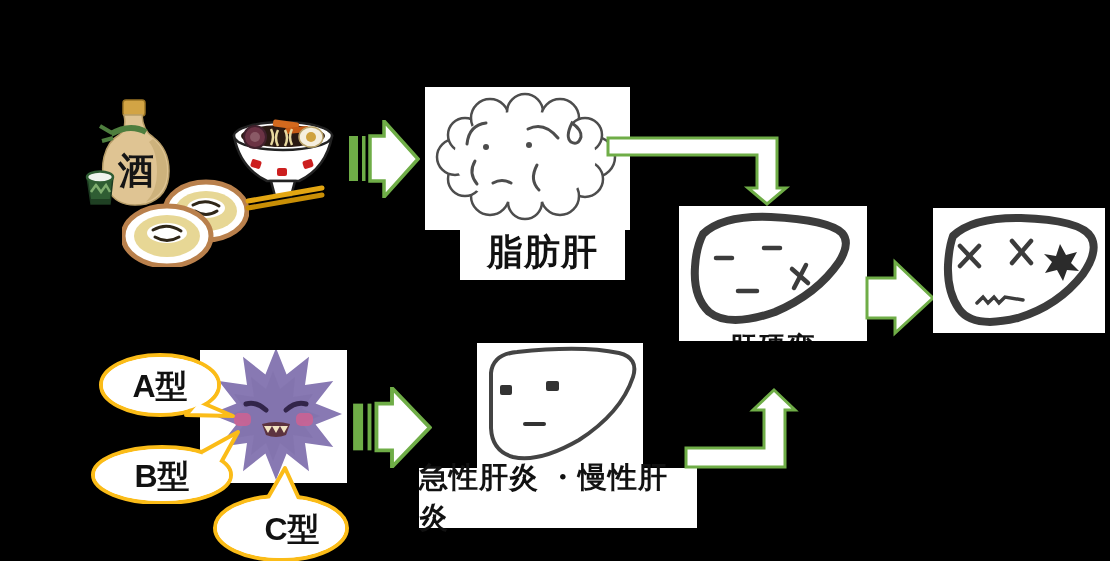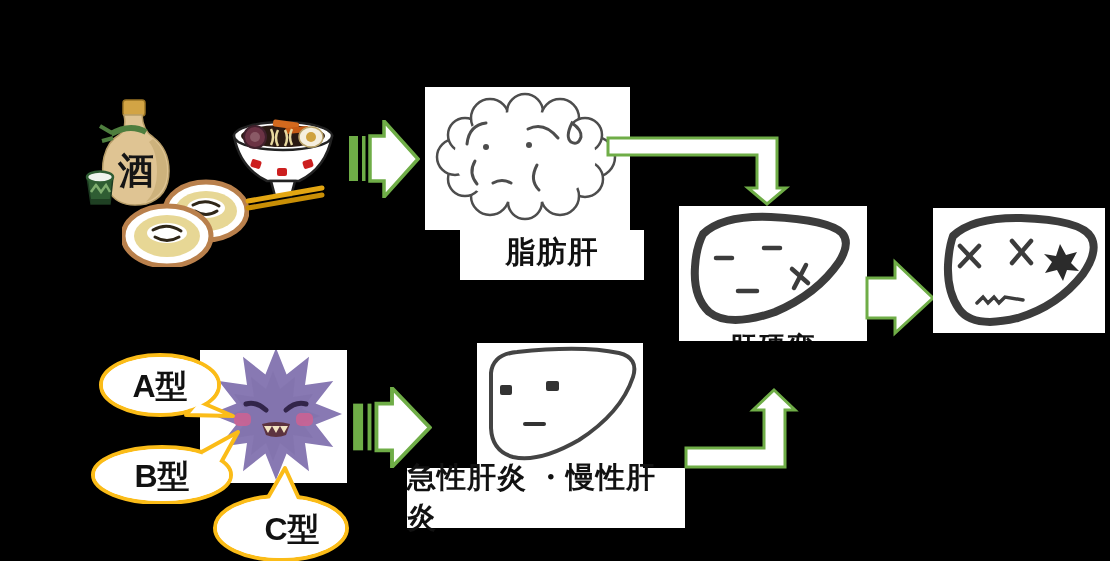--- a/index.html
+++ b/index.html
@@ -106,21 +106,21 @@
         <path d="M103,42 Q119,34 133,51"></path>
         <path d="M50,74 Q43,86 52,97"></path>
         <path d="M112,78 Q104,93 114,103"></path>
         <path d="M68,96 Q77,91 86,96"></path>
       </g>
       <circle cx="61" cy="60" r="3" fill="#4d4d4d"></circle>
       <circle cx="104" cy="58" r="3" fill="#4d4d4d"></circle>
       <path d="M147,36 Q140,50 146,55 Q153,59 156,50 Q157,43 147,36 Z" fill="#ffffff" stroke="#4d4d4d" stroke-width="3"></path>
     </svg>
   </div>
-  <div class="label-strip" style="left:460px;top:230px;width:184px;height:50px;font-size:30px;padding-bottom:6px;box-sizing:border-box;">
+  <div class="label-strip" style="left:460px;top:230px;width:165px;height:50px;font-size:36px;padding-bottom:6px;box-sizing:border-box;">
     <span>脂肪肝</span>
   </div>
 
   <svg class="abs" style="left:600px;top:130px;" width="200" height="80" viewBox="0 0 200 80">
     <path d="M8,8 L177,8 L177,58 L186,58 L167,74 L148,58 L157,58 L157,25 L8,25 Z" fill="#ffffff" stroke="#6fad47" stroke-width="3"></path>
   </svg>
 
   <div class="whitebox clip" style="left:679px;top:206px;width:188px;height:135px;">
     <svg width="188" height="120" viewBox="0 0 188 120">
       <path d="M24,28 Q44,9 92,11 Q150,14 163,27 Q172,37 160,56 Q138,88 96,106 Q50,122 30,106 Q14,91 16,61 Q17,42 24,28 Z" fill="#ffffff" stroke="#3c3c3c" stroke-width="8" stroke-linejoin="round"></path>
@@ -200,21 +200,21 @@
   <div class="whitebox" style="left:477px;top:343px;width:166px;height:125px;">
     <svg width="166" height="125" viewBox="0 0 166 125">
       <path d="M14,30 Q16,11 40,9 Q105,2 142,10 Q162,15 156,34 Q144,70 102,97 Q62,120 36,114 Q15,108 14,85 Z" fill="#ffffff" stroke="#444" stroke-width="4" stroke-linejoin="round"></path>
       <g fill="#333">
         <rect x="23" y="42" width="12" height="10" rx="2"></rect>
         <rect x="69" y="38" width="13" height="10" rx="2"></rect>
       </g>
       <line x1="48" y1="81" x2="67" y2="81" stroke="#333" stroke-width="4" stroke-linecap="round"></line>
     </svg>
   </div>
-  <div class="label-strip" style="left:407px;top:468px;width:278px;height:60px;font-size:29px;">
+  <div class="label-strip" style="left:419px;top:468px;width:278px;height:60px;font-size:29px;">
     <span>急性肝炎 ・慢性肝炎</span>
   </div>
 
   <svg class="abs" style="left:680px;top:385px;" width="125" height="90" viewBox="0 0 125 90">
     <path d="M6,63 L84,63 L84,25 L73,25 L94,5 L115,25 L105,25 L105,82 L6,82 Z" fill="#ffffff" stroke="#6fad47" stroke-width="3"></path>
   </svg>
 
 </div>
 
 </body></html>

